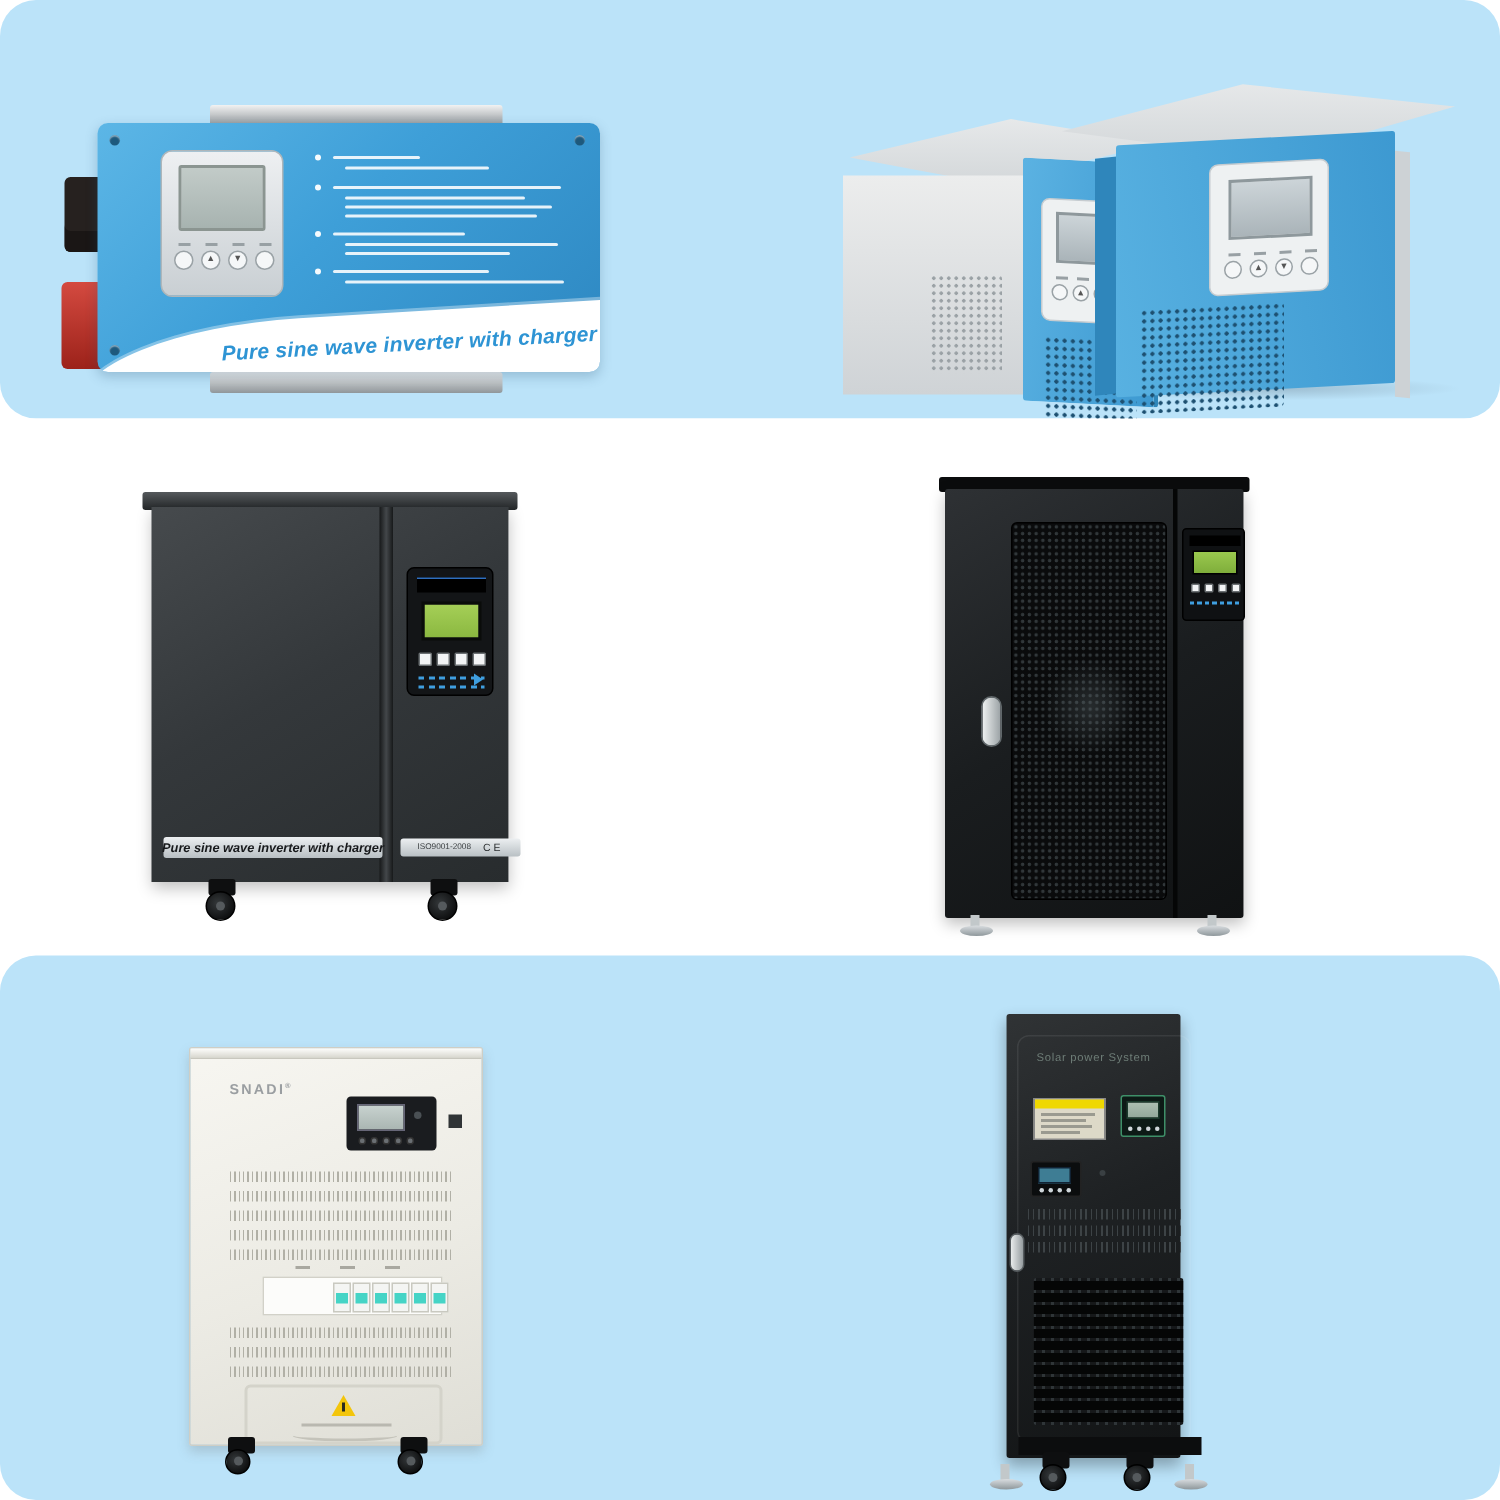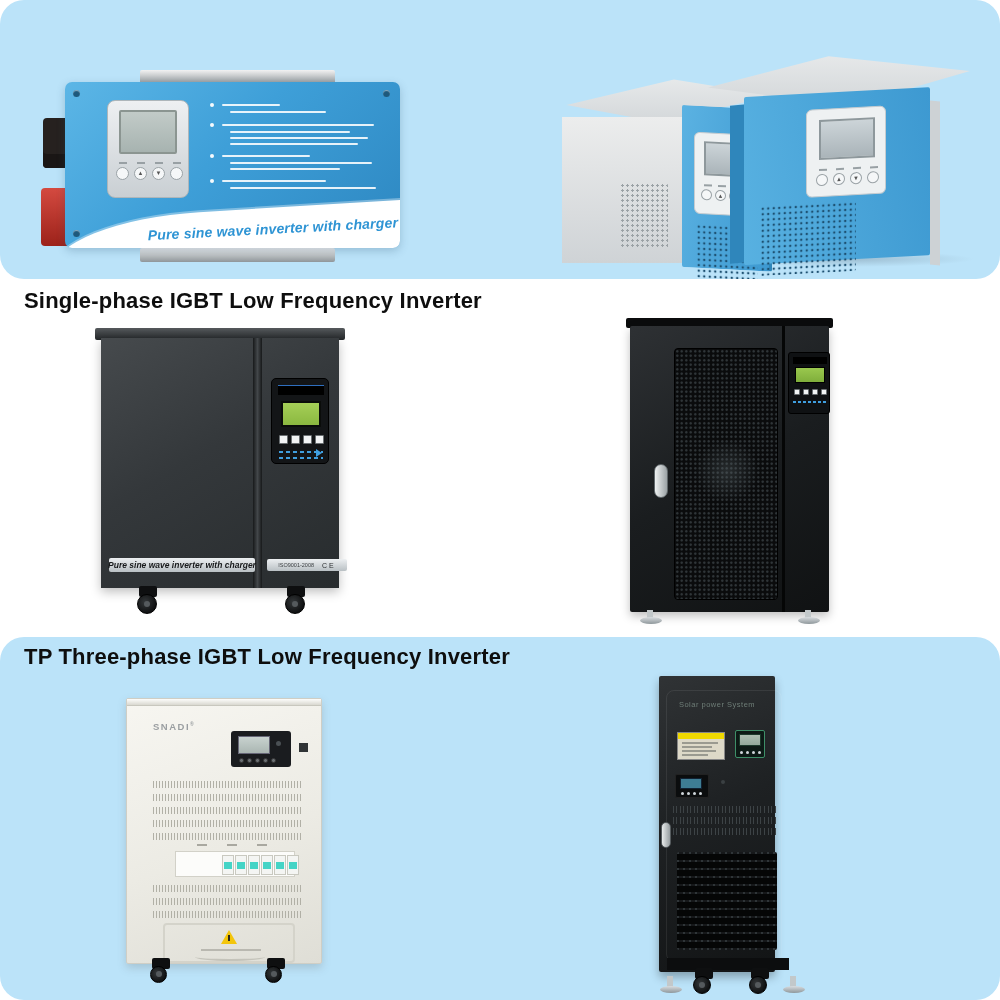--- a/index.html
+++ b/index.html
@@ -148,21 +148,21 @@
   #p5 .brk i{position:absolute;left:1px;top:6px;width:8px;height:7px;background:#45d4c6;}
   #p5 .access{left:36px;top:224px;width:132px;height:40px;border:2px solid #d4d3ca;border-radius:4px;}
   #p5 .warn{left:56px;top:5px;width:0;height:0;border-left:8px solid transparent;border-right:8px solid transparent;
       border-bottom:14px solid #f3c50b;}
   #p5 .warn::after{content:"";position:absolute;left:-1px;top:5px;width:2px;height:6px;background:#2b2b20;}
   #p5 .wline{left:36px;top:24px;width:60px;height:1.5px;background:#b9b8b0;}
   #p5 .smile{left:30px;top:28px;width:70px;height:8px;border-bottom:2px solid #c4c3ba;border-radius:0 0 50% 50%;}
 
   
   #p6{left:655px;top:31px;width:200px;height:330px;}
-  #p6 .body{left:4px;top:8px;width:116px;height:296px;border-radius:2px;
+  #p6 .body{left:16px;top:8px;width:116px;height:296px;border-radius:2px;
       background:linear-gradient(155deg,#303335 0%,#1e2123 45%,#121415 100%);
       box-shadow:0 5px 10px rgba(0,0,0,.3);padding-left:16px;}
   #p6 .inner{left:7px;top:14px;width:116px;height:272px;border:1px solid rgba(255,255,255,.08);border-radius:8px;}
   #p6 .toptext{left:0;top:24px;width:100%;text-align:center;font-size:7.5px;letter-spacing:.5px;color:#6e7d77;}
   #p6 .label{left:18px;top:56px;width:48px;height:28px;background:#ddd9c8;border:1px solid #888;}
   #p6 .label .head{position:absolute;left:0;top:0;width:100%;height:6px;background:#efd800;}
   #p6 .label .ln{position:absolute;left:4px;height:1.5px;background:#9a9a90;}
   #p6 .gpanel{left:76px;top:54px;width:30px;height:28px;background:#0d1a16;border:1px solid #3e8f68;border-radius:2px;}
   #p6 .glcd{left:3px;top:3px;width:22px;height:12px;background:linear-gradient(#adbfb2,#93a89b);border:1px solid #1c3a2c;}
   .mdot{position:absolute;width:3px;height:3px;border-radius:50%;background:#cfd6da;}
@@ -256,21 +256,20 @@
             <i class="rbtn" style="left:43px;top:64px;width:12px;height:12px;">▼</i>
             <i class="rbtn" style="left:60px;top:64px;width:12px;height:12px;"></i>
           </div>
           <div class="abs grille"></div>
         </div>
       </div>
     </figure>
   </section>
 
   <section id="mid">
-    <h2 id="hd2" class="hd">Single-phase IGBT Low Frequency Inverter</h2>
 
     <figure id="p3">
       <div class="abs toplip"></div>
       <div class="abs body">
         <div class="abs divider"></div>
         <div class="abs panel">
           <div class="abs slot"></div>
           <div class="abs lcd"></div>
           <i class="sqbtn" style="left:7px;top:56px;"></i>
           <i class="sqbtn" style="left:19px;top:56px;"></i>
@@ -321,21 +320,20 @@
           <div class="base"></div>
       </div>
       <div class="foot" style="left:176px;top:292px;">
         <div class="stem"></div>
           <div class="base"></div>
       </div>
     </figure>
   </section>
 
   <section id="band3" class="band">
-    <h2 id="hd3" class="hd">TP Three-phase IGBT Low Frequency Inverter</h2>
 
     <figure id="p5">
       <div class="abs body">
         <div class="abs toplip"></div>
         <div class="abs brand"><span>SNADI</span><sup>®</sup></div>
         <div class="abs panel">
           <div class="abs lcd"></div>
           <div class="abs pdot"></div>
           <i class="pbtn" style="left:8px;"></i>
           <i class="pbtn" style="left:16px;"></i>

